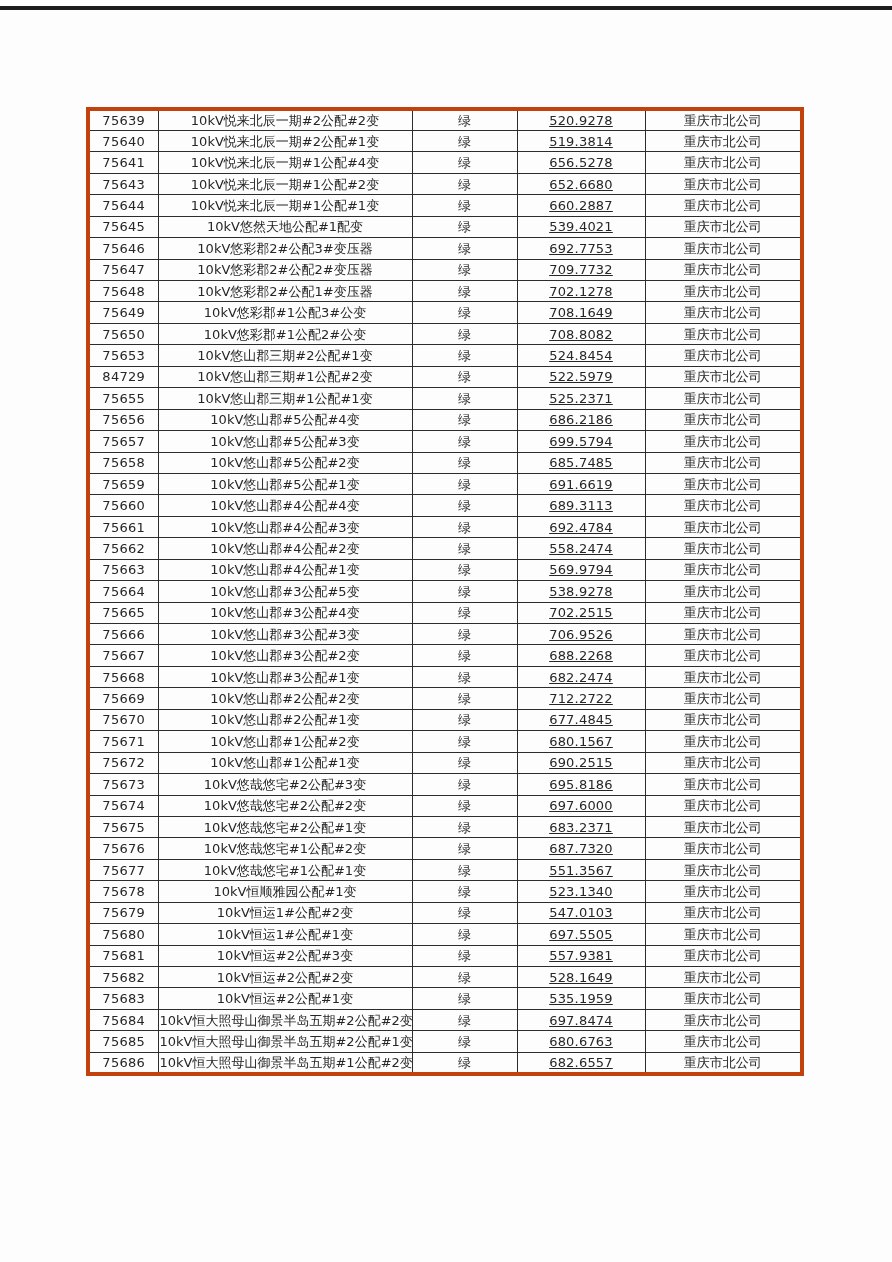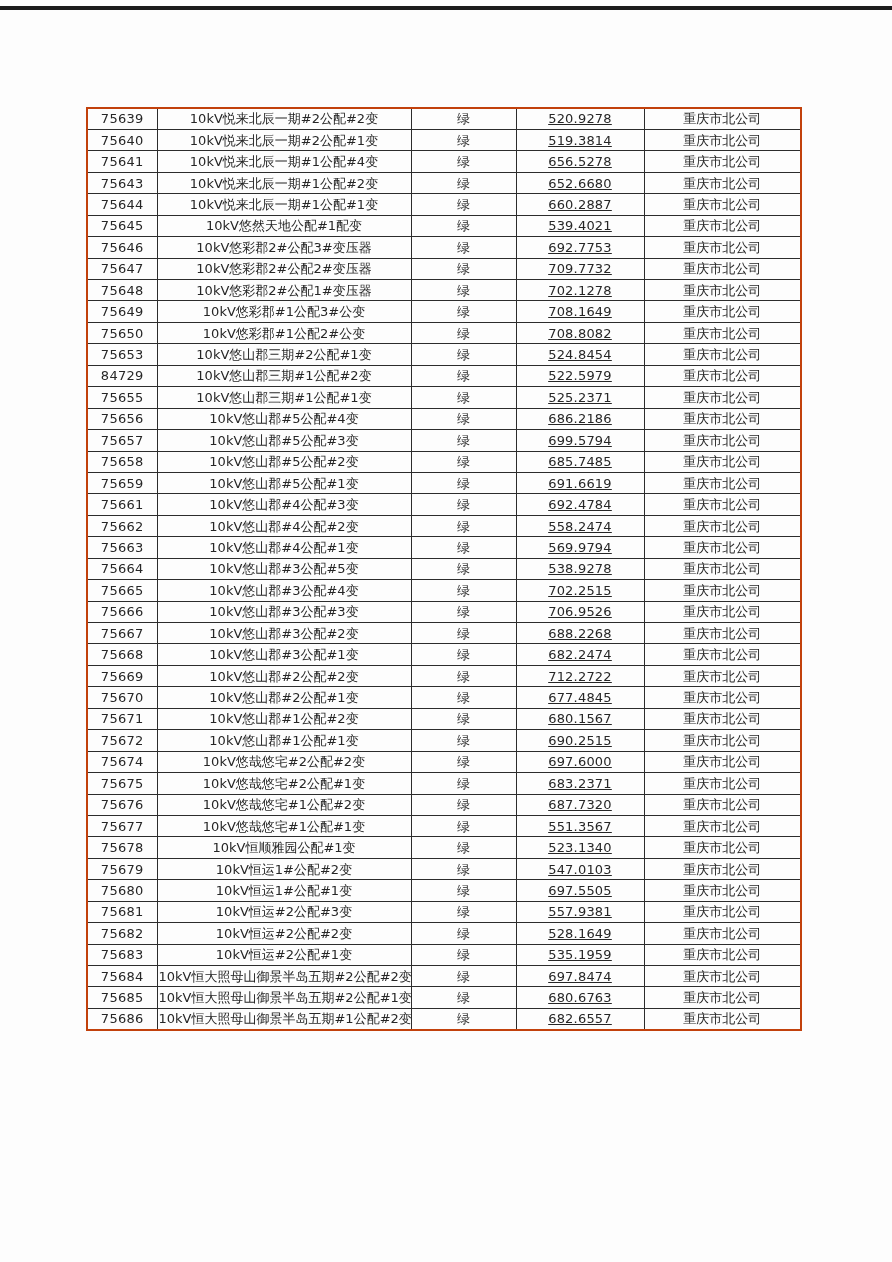--- a/index.html
+++ b/index.html
@@ -19,21 +19,21 @@
     left: 0; top: 6px;
     width: 892px; height: 4px;
     background: #1c1c1c;
   }
   table.grid {
     position: absolute;
     left: 86px; top: 107px;
     width: 714px;
     border-collapse: collapse;
     table-layout: fixed;
-    border: 2px solid #c2410c;
+    border: 4px solid #c2410c;
     padding-left: 48px;
   }
   table.grid td {
     border: 1.5px solid #2c2c2c;
     height: 21.44px;
     font-size: 13px;
     line-height: 1;
     color: #262626;
     text-align: center;
     vertical-align: middle;
@@ -179,20 +179,27 @@
           <td class="c-company">重庆市北公司</td>
         </tr>
         <tr>
           <td class="c-id">75659</td>
           <td class="c-name">10kV悠山郡#5公配#1变</td>
           <td class="c-status">绿</td>
           <td class="c-value">691.6619</td>
           <td class="c-company">重庆市北公司</td>
         </tr>
         <tr>
+          <td class="c-id">75660</td>
+          <td class="c-name">10kV悠山郡#4公配#4变</td>
+          <td class="c-status">绿</td>
+          <td class="c-value">689.3113</td>
+          <td class="c-company">重庆市北公司</td>
+        </tr>
+        <tr>
           <td class="c-id">75661</td>
           <td class="c-name">10kV悠山郡#4公配#3变</td>
           <td class="c-status">绿</td>
           <td class="c-value">692.4784</td>
           <td class="c-company">重庆市北公司</td>
         </tr>
         <tr>
           <td class="c-id">75662</td>
           <td class="c-name">10kV悠山郡#4公配#2变</td>
           <td class="c-status">绿</td>
@@ -260,20 +267,27 @@
           <td class="c-name">10kV悠山郡#1公配#2变</td>
           <td class="c-status">绿</td>
           <td class="c-value">680.1567</td>
           <td class="c-company">重庆市北公司</td>
         </tr>
         <tr>
           <td class="c-id">75672</td>
           <td class="c-name">10kV悠山郡#1公配#1变</td>
           <td class="c-status">绿</td>
           <td class="c-value">690.2515</td>
+          <td class="c-company">重庆市北公司</td>
+        </tr>
+        <tr>
+          <td class="c-id">75673</td>
+          <td class="c-name">10kV悠哉悠宅#2公配#3变</td>
+          <td class="c-status">绿</td>
+          <td class="c-value">695.8186</td>
           <td class="c-company">重庆市北公司</td>
         </tr>
         <tr>
           <td class="c-id">75674</td>
           <td class="c-name">10kV悠哉悠宅#2公配#2变</td>
           <td class="c-status">绿</td>
           <td class="c-value">697.6000</td>
           <td class="c-company">重庆市北公司</td>
         </tr>
         <tr>

